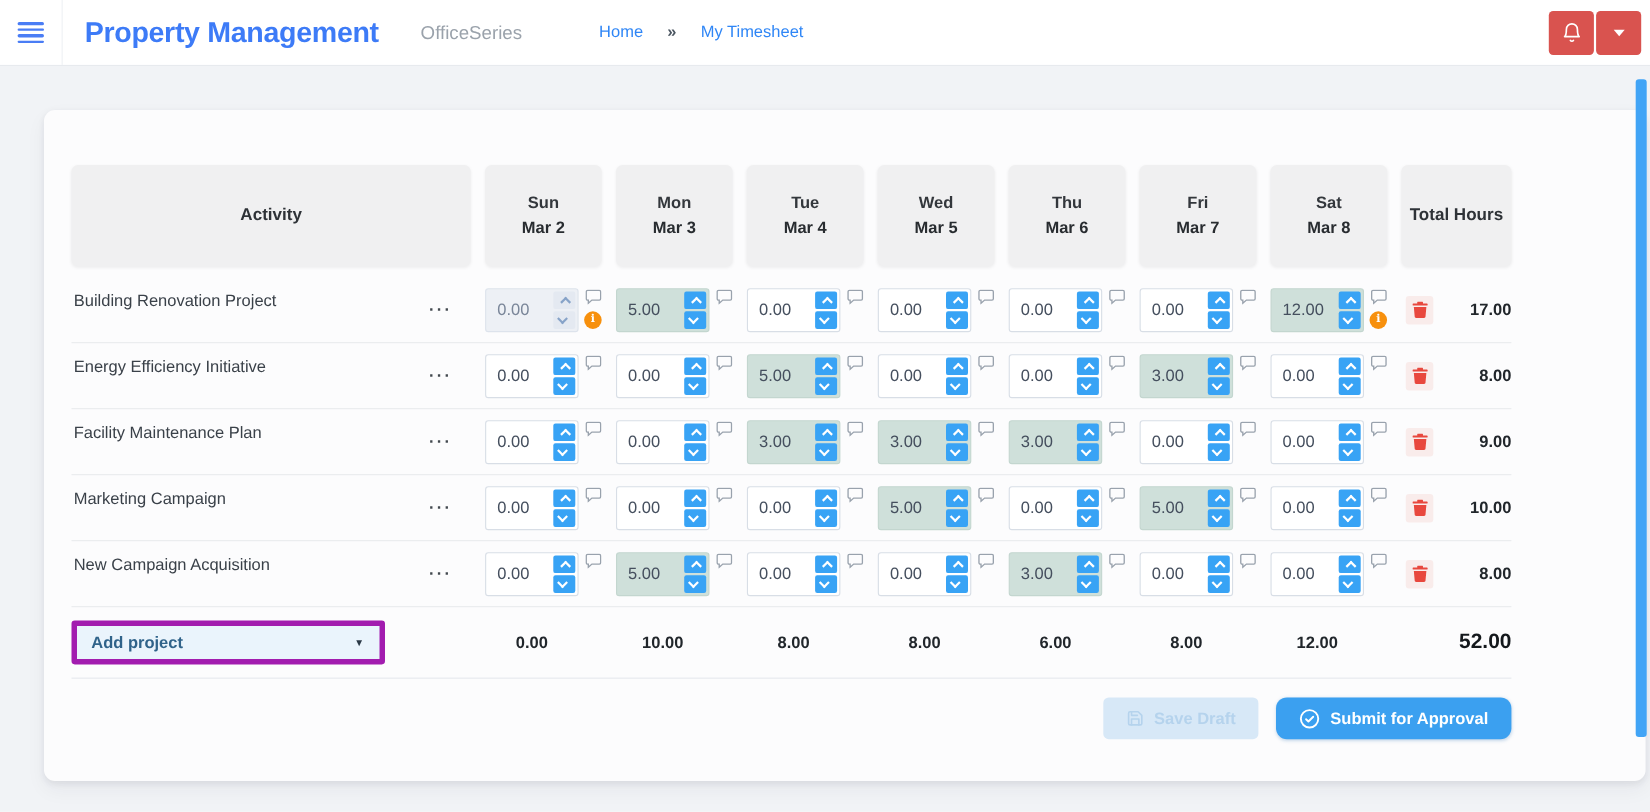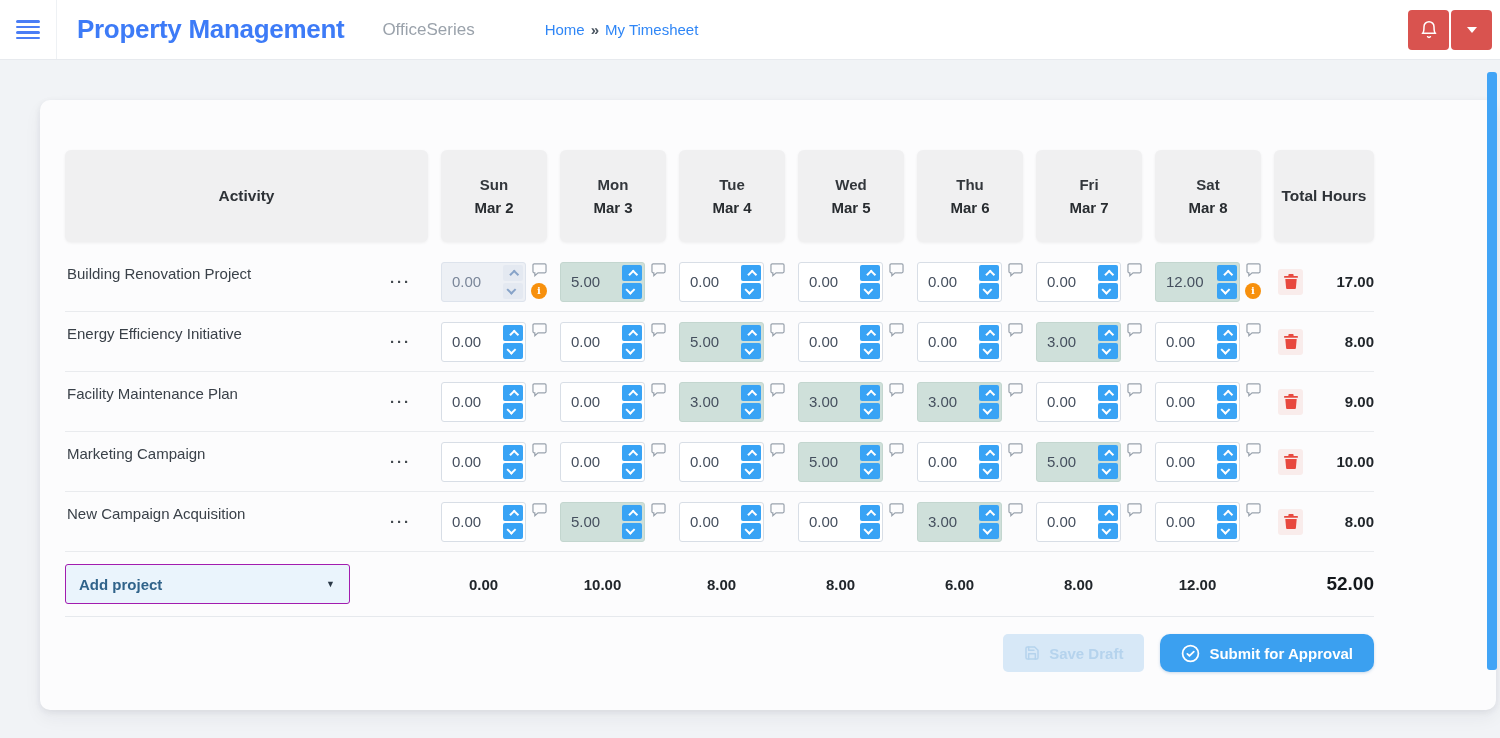--- a/index.html
+++ b/index.html
@@ -18,21 +18,21 @@
     border-bottom:1px solid #e7eaee; position:relative; z-index:2;
   }
   .menu-btn {
     width:57px; height:59px; background:none; border:none; cursor:pointer;
     border-right:1px solid #eef1f4; display:flex; align-items:center; justify-content:center;
   }
   .bars { display:flex; flex-direction:column; gap:3px; }
   .bars i { display:block; width:24px; height:2.5px; background:#4a7df5; border-radius:2px; }
   .app-title { font-size:26px; font-weight:700; color:#3d7bf7; margin-left:20px; letter-spacing:-0.3px; white-space:nowrap; }
   .app-subtitle { font-size:17px; color:#9aa2ab; margin-left:38px; white-space:nowrap; }
-  .breadcrumb { margin-left:70px; font-size:15px; display:flex; align-items:flex-end; gap:6px; }
+  .breadcrumb { margin-left:70px; font-size:15px; display:flex; align-items:flex-end; gap:22px; }
   .crumb-link, .crumb-current { color:#2f86f6; text-decoration:none; cursor:pointer; }
   .crumb-sep { color:#4a5560; font-weight:700; }
   .topbar-actions { margin-left:auto; margin-right:8px; display:flex; gap:2px; }
   .icon-btn {
     width:41px; height:40px; background:#d9534f; border:none; border-radius:4px;
     display:flex; align-items:center; justify-content:center; cursor:pointer;
   }
   .caret-down {
     width:0; height:0; border-left:5.5px solid transparent; border-right:5.5px solid transparent;
     border-top:6.5px solid #ffffff;
@@ -102,21 +102,21 @@
   .tcell { display:flex; align-items:center; height:100%; }
   .del-btn {
     width:25px; height:26px; background:#f9eceb; border:none; border-radius:3px;
     display:flex; align-items:center; justify-content:center; cursor:pointer; margin-left:4px;
   }
   .row-total { margin-left:auto; font-size:15px; font-weight:700; color:#21262b; }
 
   
   .footer-row { height:65px; border-bottom:1px solid #e6e9ed; }
   .add-project {
-    width:285px; height:40px; background:#eaf4fc; border:1px solid #a21caf; border-radius:3px;
+    width:285px; height:40px; background:#eaf4fc; border:5px solid #a21caf; border-radius:3px;
     display:flex; align-items:center; justify-content:space-between; padding:0 14px 0 13px; cursor:pointer;
   }
   .add-project-label { color:#30638a; font-weight:700; font-size:15px; }
   .select-caret { font-size:9px; color:#2b3947; }
   .day-total { width:85px; justify-self:start; text-align:center; font-size:15px; font-weight:700; color:#21262b; }
   .grand-total { text-align:right; font-size:19px; font-weight:700; color:#14181c; }
 
   
   .actions { width:1309px; margin-left:25px; display:flex; justify-content:flex-end; gap:16px; margin-top:17px; }
   .btn { height:38px; border:none; border-radius:5px; font-size:15px; font-weight:700;

